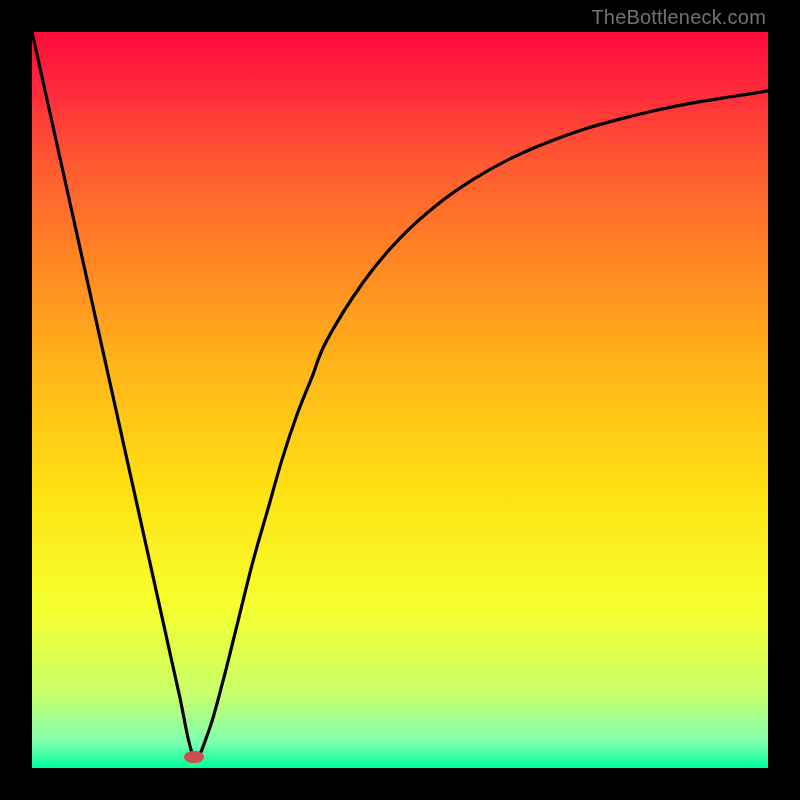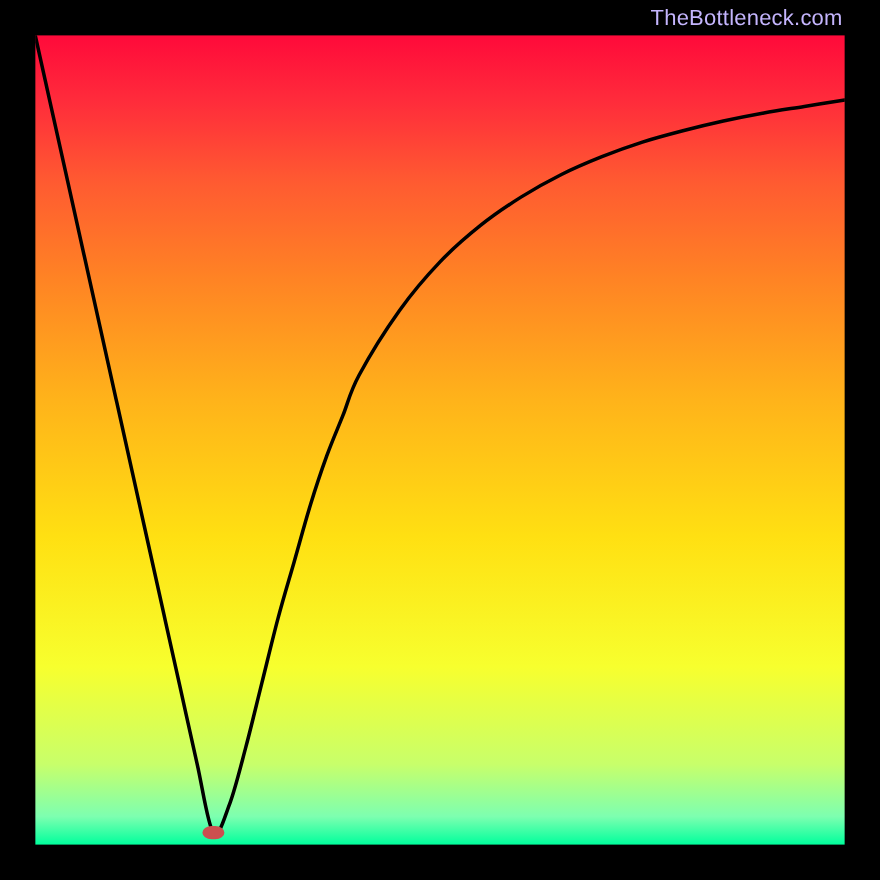--- a/index.html
+++ b/index.html
@@ -23,21 +23,21 @@
     position: absolute;
     left: 0;
     top: 0;
     width: 736px;
     height: 736px;
   }
   .watermark {
     position: absolute;
     top: 6px;
     right: 34px;
-    color: #c4b5fd;
+    color: #737373;
     font-size: 20px;
     font-weight: 500;
     letter-spacing: 0.2px;
     user-select: none;
   }
   .marker {
     position: absolute;
     background: #cc4f4f;
     border-radius: 50% / 60%;
   }

